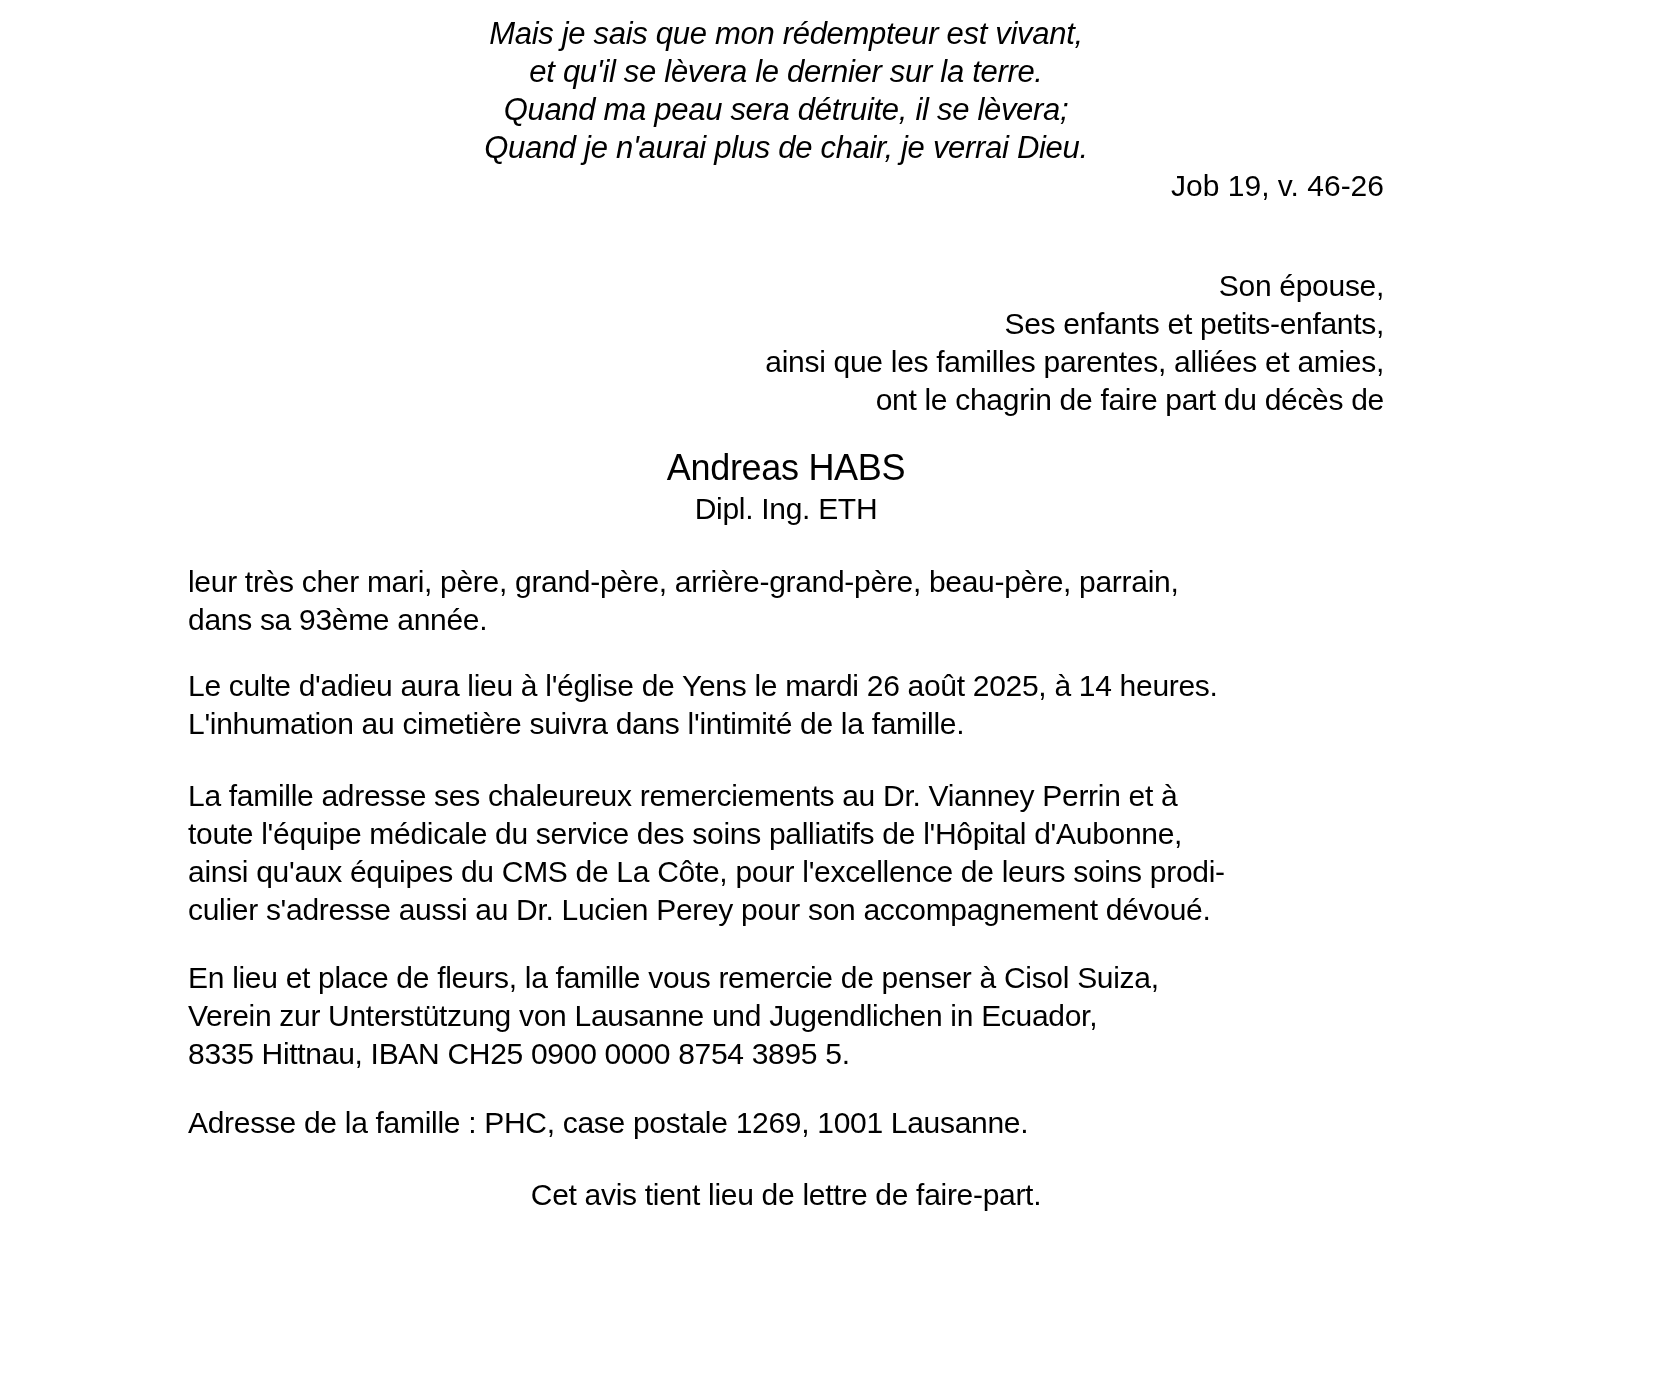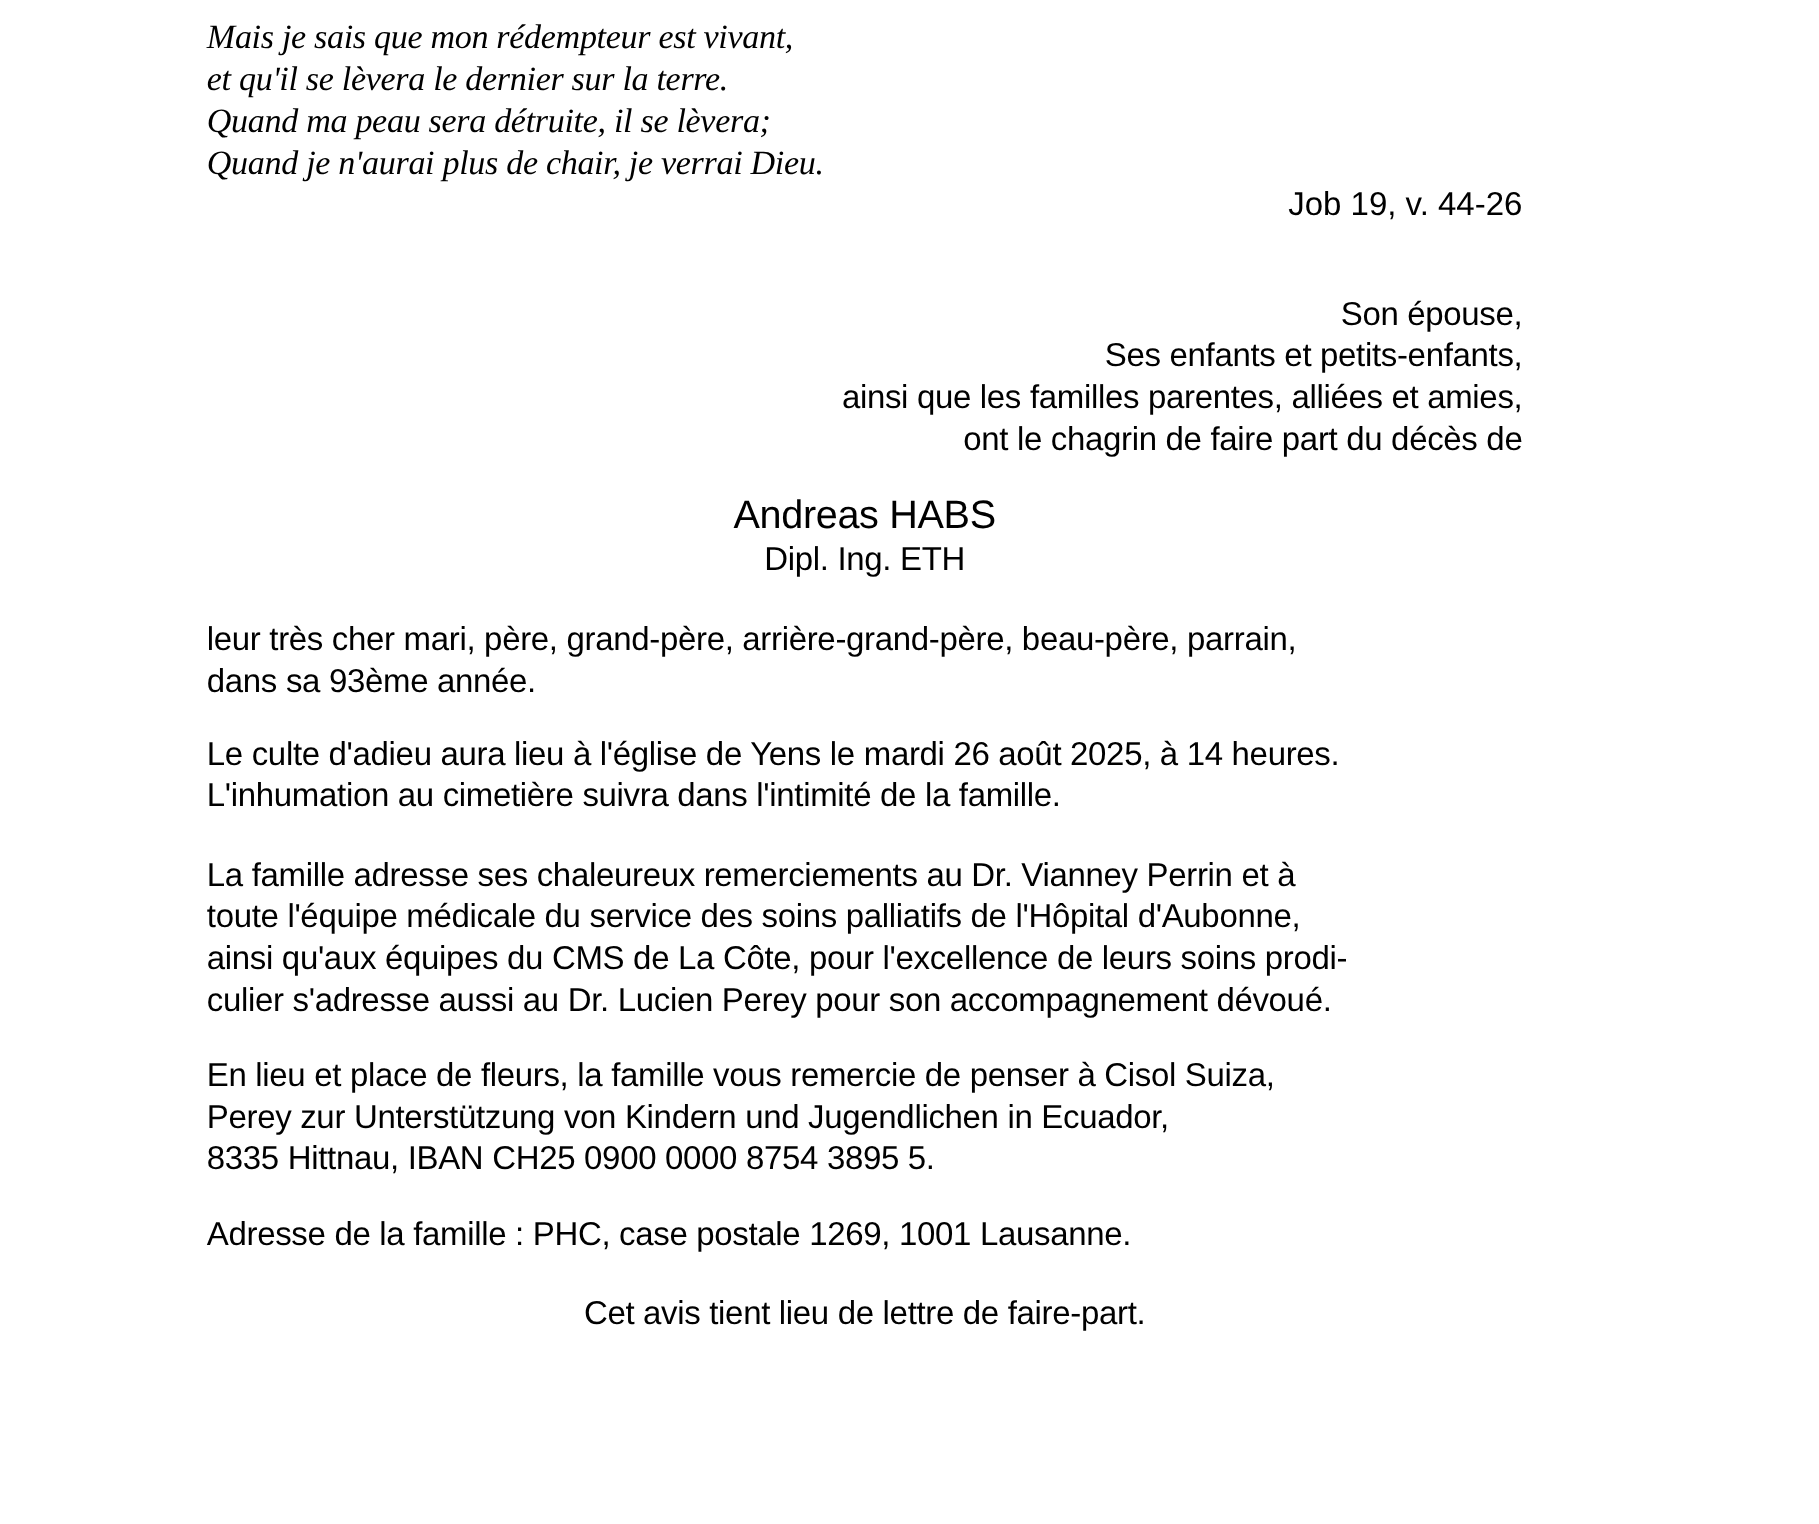--- a/index.html
+++ b/index.html
@@ -22,23 +22,22 @@
     top: 15px;
     width: 1196px;
   }
   .line {
     white-space: nowrap;
     font-size: 30px;
     line-height: 38px;
     letter-spacing: -0.3px;
   }
   .epigraph {
-    text-align: left;
+    text-align: center;
     font-style: italic;
-    font-family: Liberation Serif, serif;
   }
   .epigraph .line {
     font-size: 31px;
   }
   .attribution {
     text-align: right;
     font-style: normal;
     font-size: 30px;
     line-height: 38px;
   }
@@ -79,21 +78,21 @@
 
 <div class="page">
   <div class="content">
 
     <div class="epigraph">
       <div class="line">Mais je sais que mon rédempteur est vivant,</div>
       <div class="line">et qu'il se lèvera le dernier sur la terre.</div>
       <div class="line">Quand ma peau sera détruite, il se lèvera;</div>
       <div class="line">Quand je n'aurai plus de chair, je verrai Dieu.</div>
     </div>
-    <div class="attribution">Job 19, v. 44-26</div>
+    <div class="attribution">Job 19, v. 46-26</div>
 
     <div class="announcers">
       <div class="line">Son épouse,</div>
       <div class="line">Ses enfants et petits-enfants,</div>
       <div class="line">ainsi que les familles parentes, alliées et amies,</div>
       <div class="line">ont le chagrin de faire part du décès de</div>
     </div>
 
     <div class="deceased">
       <div class="deceased-name">Andreas HABS</div>
@@ -112,21 +111,21 @@
 
     <div class="para para-thanks">
       <div class="line">La famille adresse ses chaleureux remerciements au Dr. Vianney Perrin et à</div>
       <div class="line">toute l'équipe médicale du service des soins palliatifs de l'Hôpital d'Aubonne,</div>
       <div class="line">ainsi qu'aux équipes du CMS de La Côte, pour l'excellence de leurs soins prodi-</div>
       <div class="line">culier s'adresse aussi au Dr. Lucien Perey pour son accompagnement dévoué.</div>
     </div>
 
     <div class="para para-donations">
       <div class="line">En lieu et place de fleurs, la famille vous remercie de penser à Cisol Suiza,</div>
-      <div class="line">Perey zur Unterstützung von Kindern und Jugendlichen in Ecuador,</div>
+      <div class="line">Verein zur Unterstützung von Lausanne und Jugendlichen in Ecuador,</div>
       <div class="line">8335 Hittnau, IBAN CH25 0900 0000 8754 3895 5.</div>
     </div>
 
     <div class="para para-address">
       <div class="line">Adresse de la famille : PHC, case postale 1269, 1001 Lausanne.</div>
     </div>
 
     <div class="closing">
       <div class="line">Cet avis tient lieu de lettre de faire-part.</div>
     </div>

